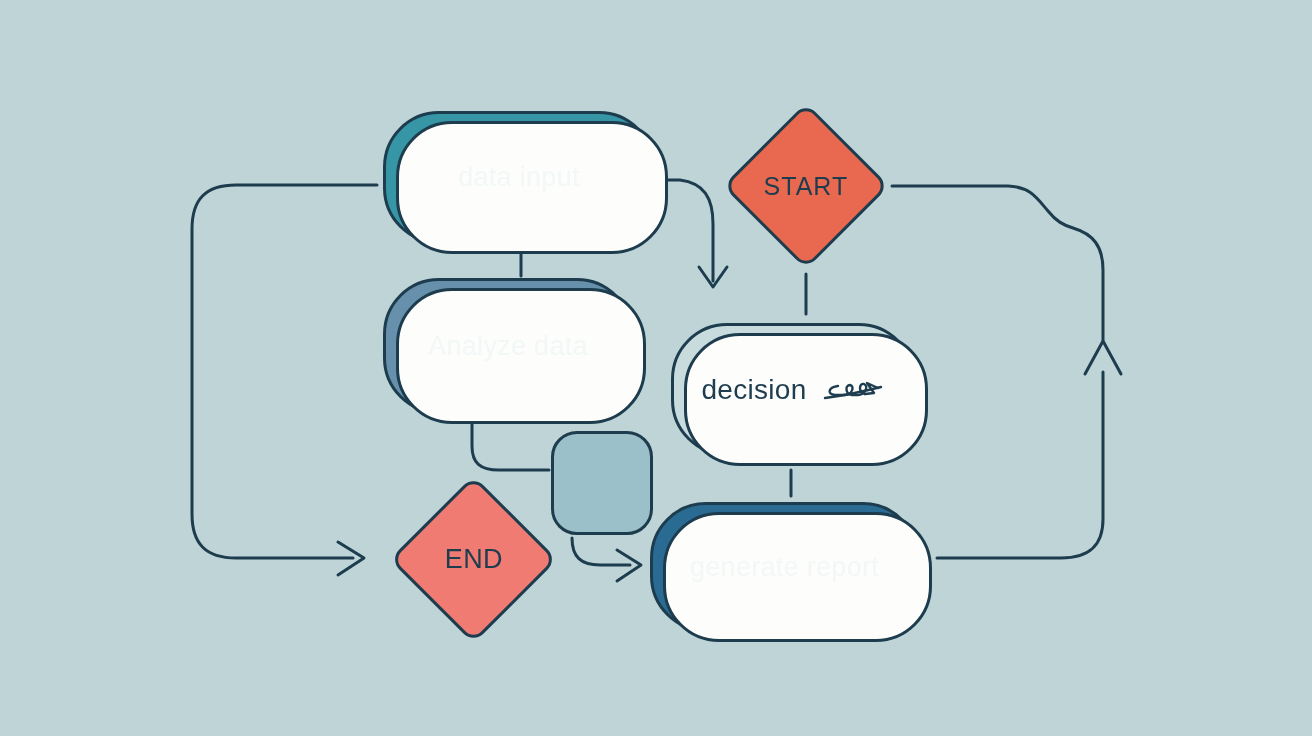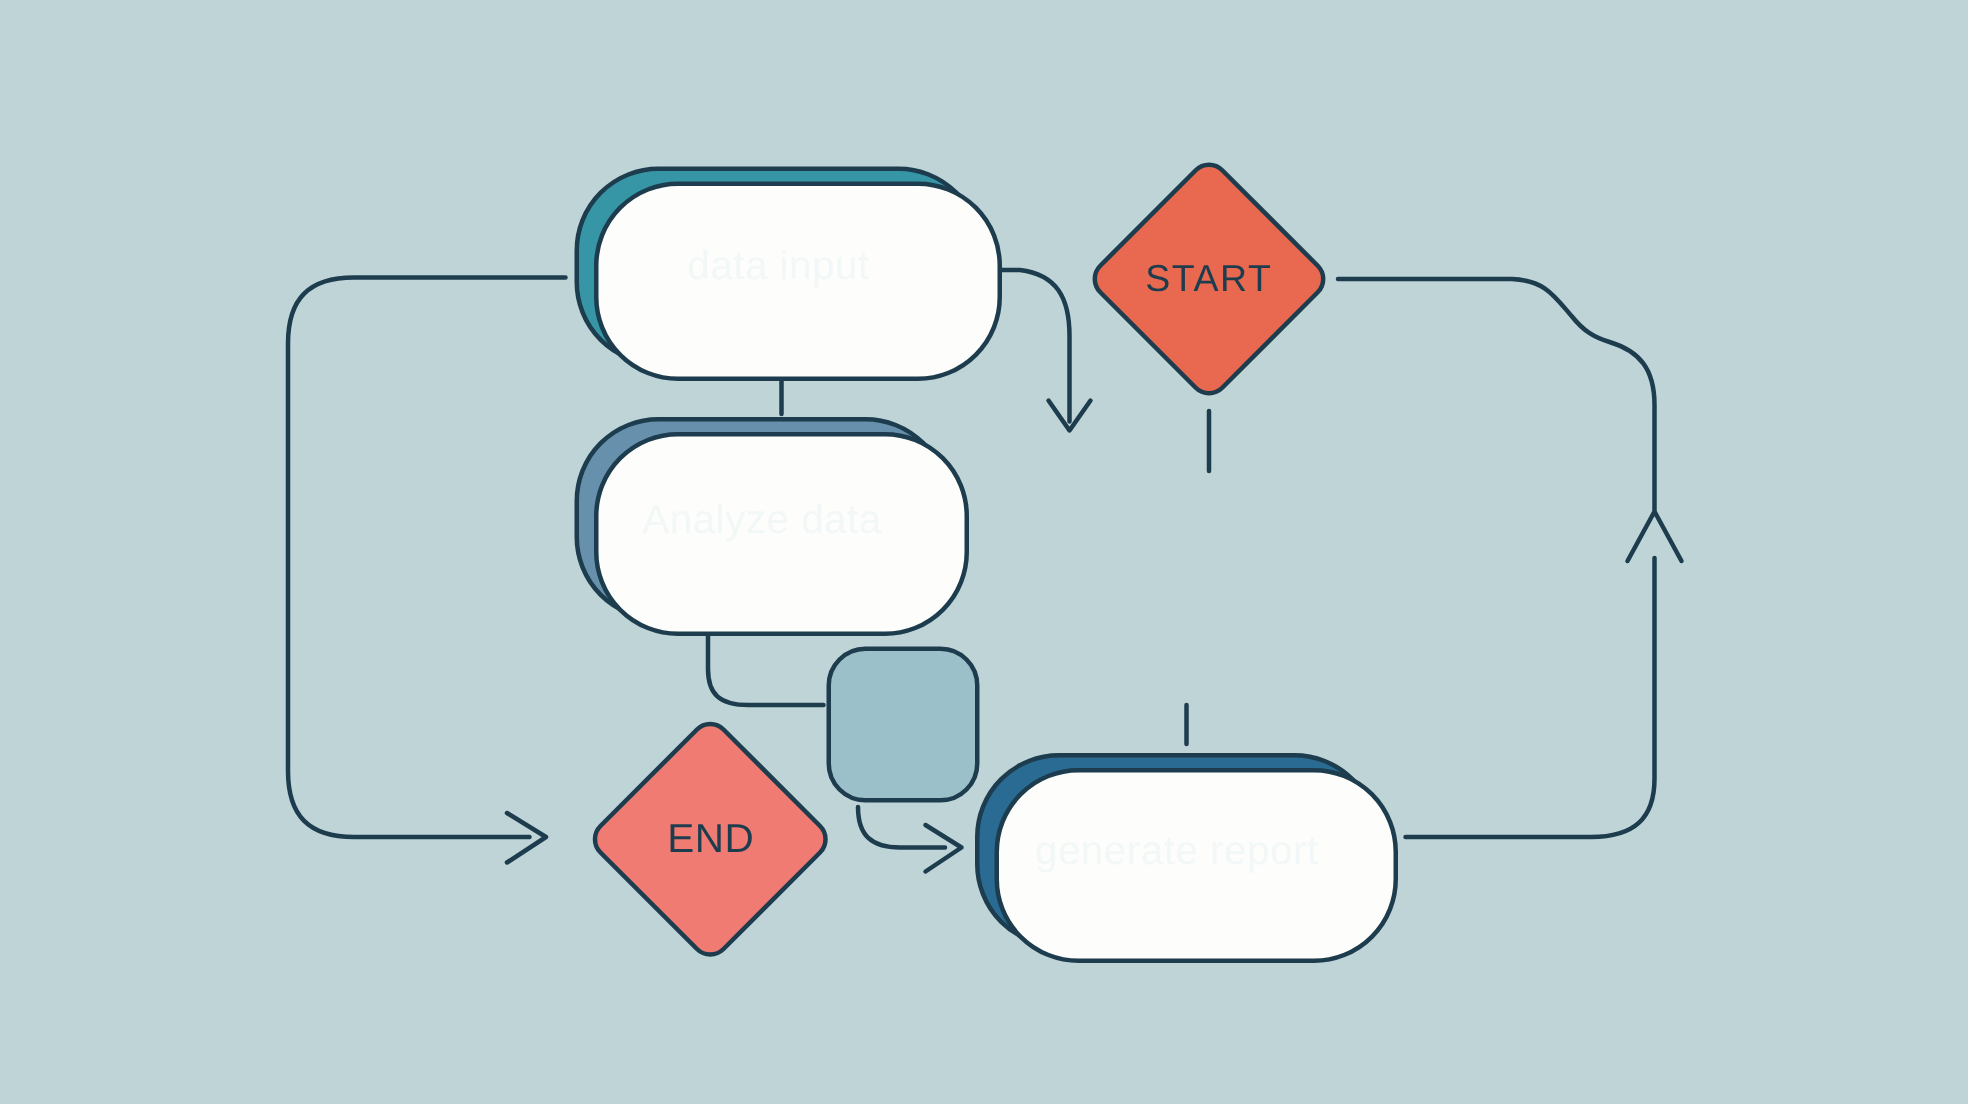--- a/index.html
+++ b/index.html
@@ -76,20 +76,28 @@
   </div>
 
   <div id="node-start" class="node diamond" style="background: rgb(232, 105, 79); color: rgb(29, 60, 78);">
     <span class="lbl">START</span>
   </div>
 
   <div id="node-analyze-data" class="node rrect shadowed" style="background: rgb(102, 144, 171); color: rgb(242, 247, 247);">
     <span class="lbl">Analyze data</span>
   </div>
 
+  <div id="node-decision" class="node rrect shadowed" style="background: rgb(200, 220, 221); color: rgb(30, 62, 80);">
+    <span class="lbl">decision</span>
+    <svg class="scribble" width="62" height="26" viewBox="0 0 62 26">
+      <path d="M15 9 C6 10 3 17 12 18 L22 18 C29 18 32 9 27 8 C22 8 22 17 29 18 L35 18 C42 18 46 9 41 7 C36 6 35 15 42 17"></path>
+      <path d="M2 21 C18 19 38 15 58 10"></path>
+      <path d="M42 17 L51 16 L44 6 L55 11"></path>
+    </svg>
+  </div>
 
   <div id="node-square" class="node sq" style="background: rgb(156, 192, 202); color: rgb(29, 60, 78);">
   </div>
 
   <div id="node-end" class="node diamond" style="background: rgb(239, 123, 115); color: rgb(29, 60, 78);">
     <span class="lbl">END</span>
   </div>
 
   <div id="node-generate-report" class="node rrect shadowed" style="background: rgb(42, 107, 148); color: rgb(242, 247, 247);">
     <span class="lbl">generate report</span>

